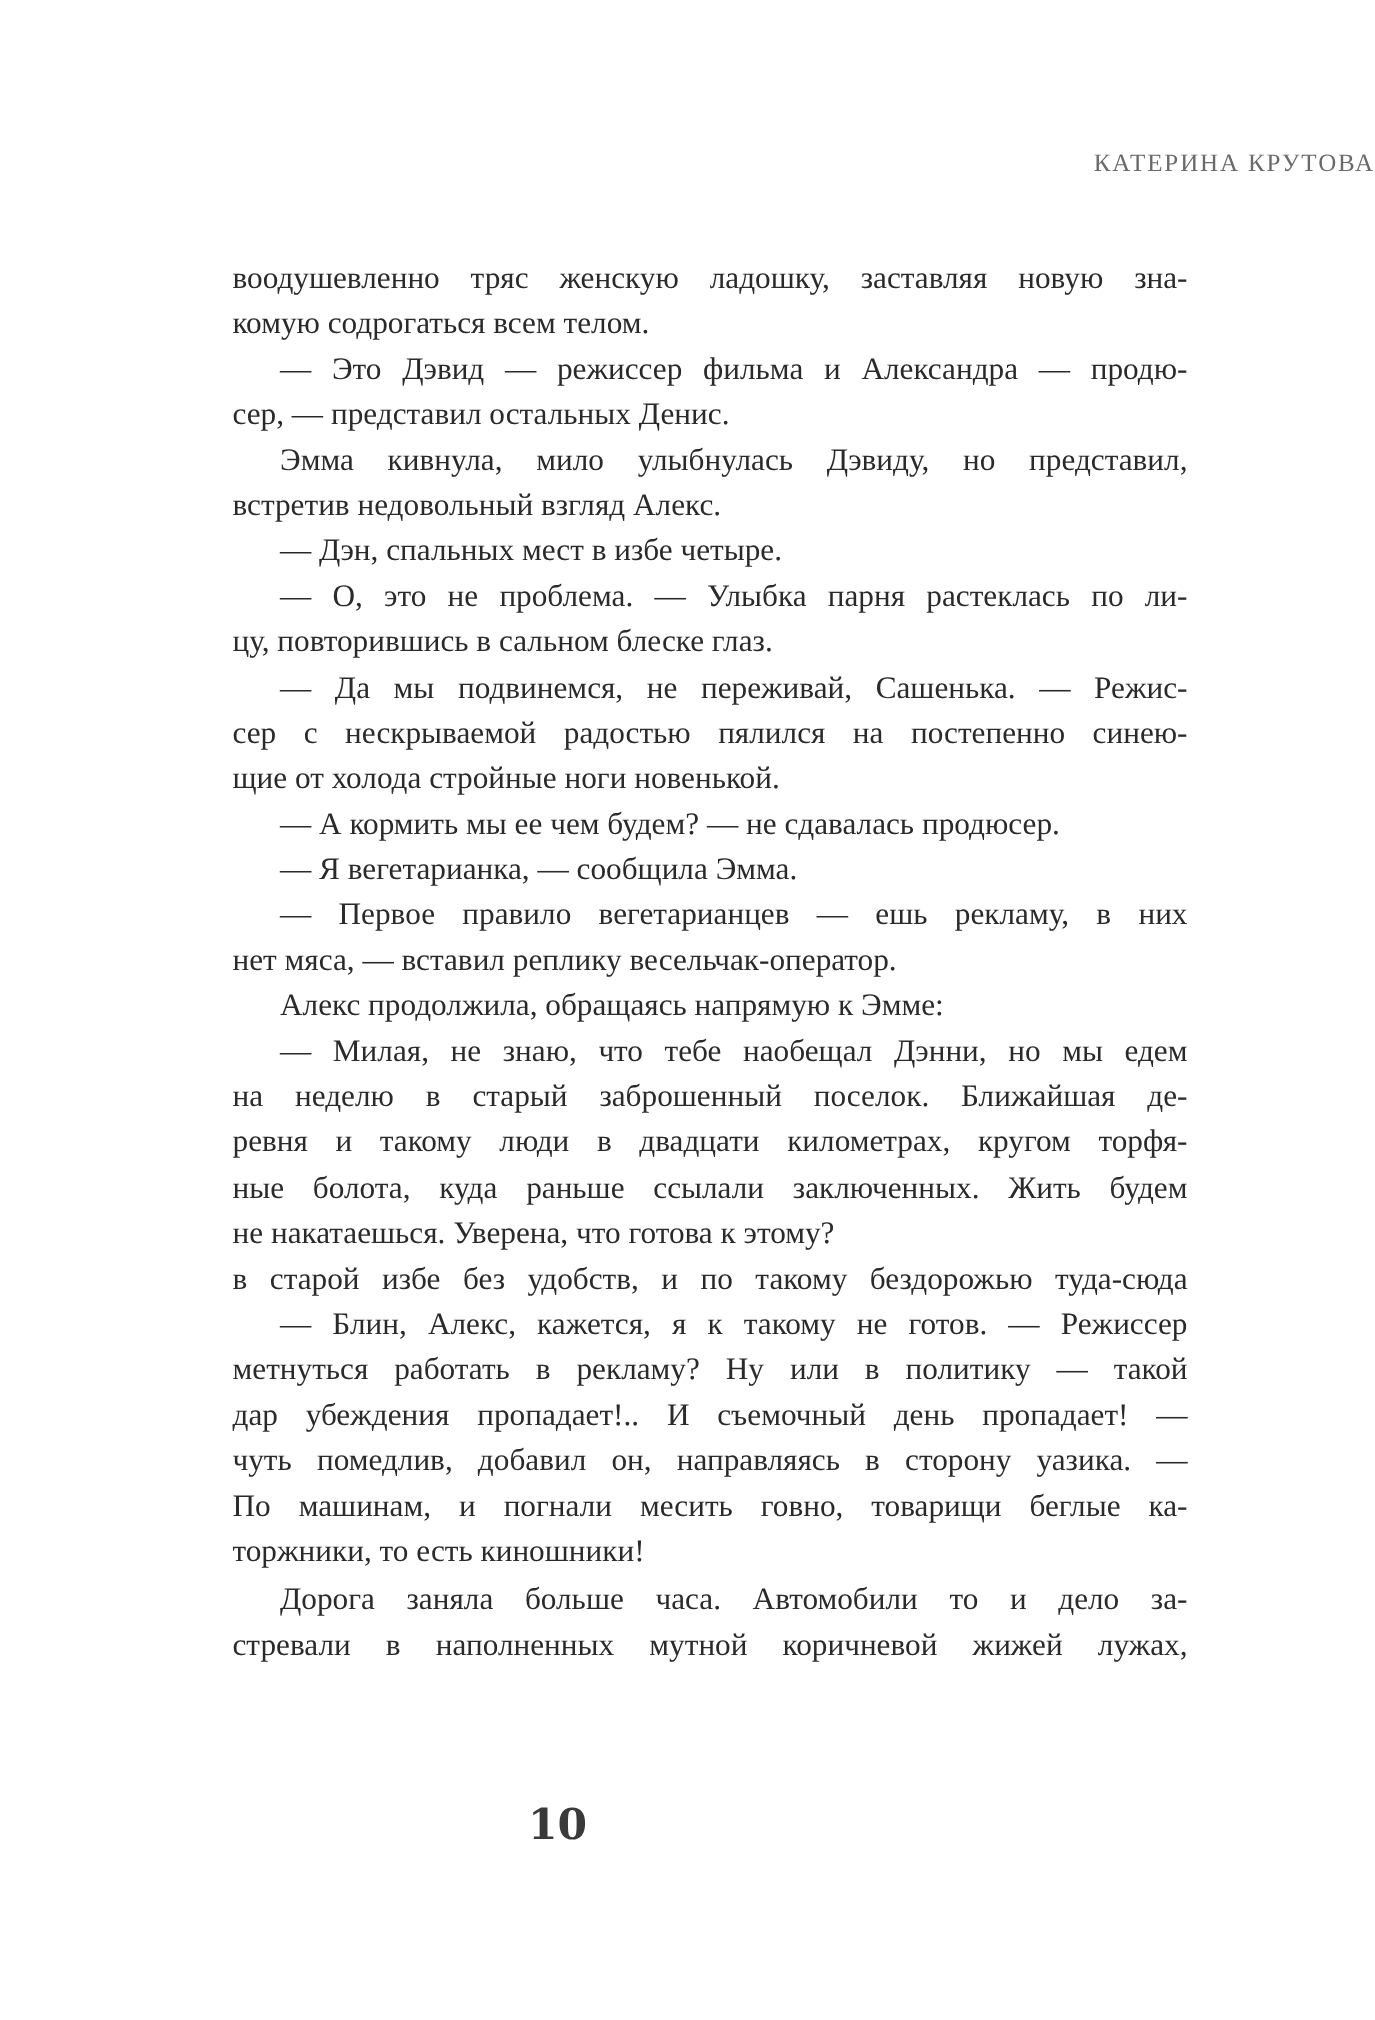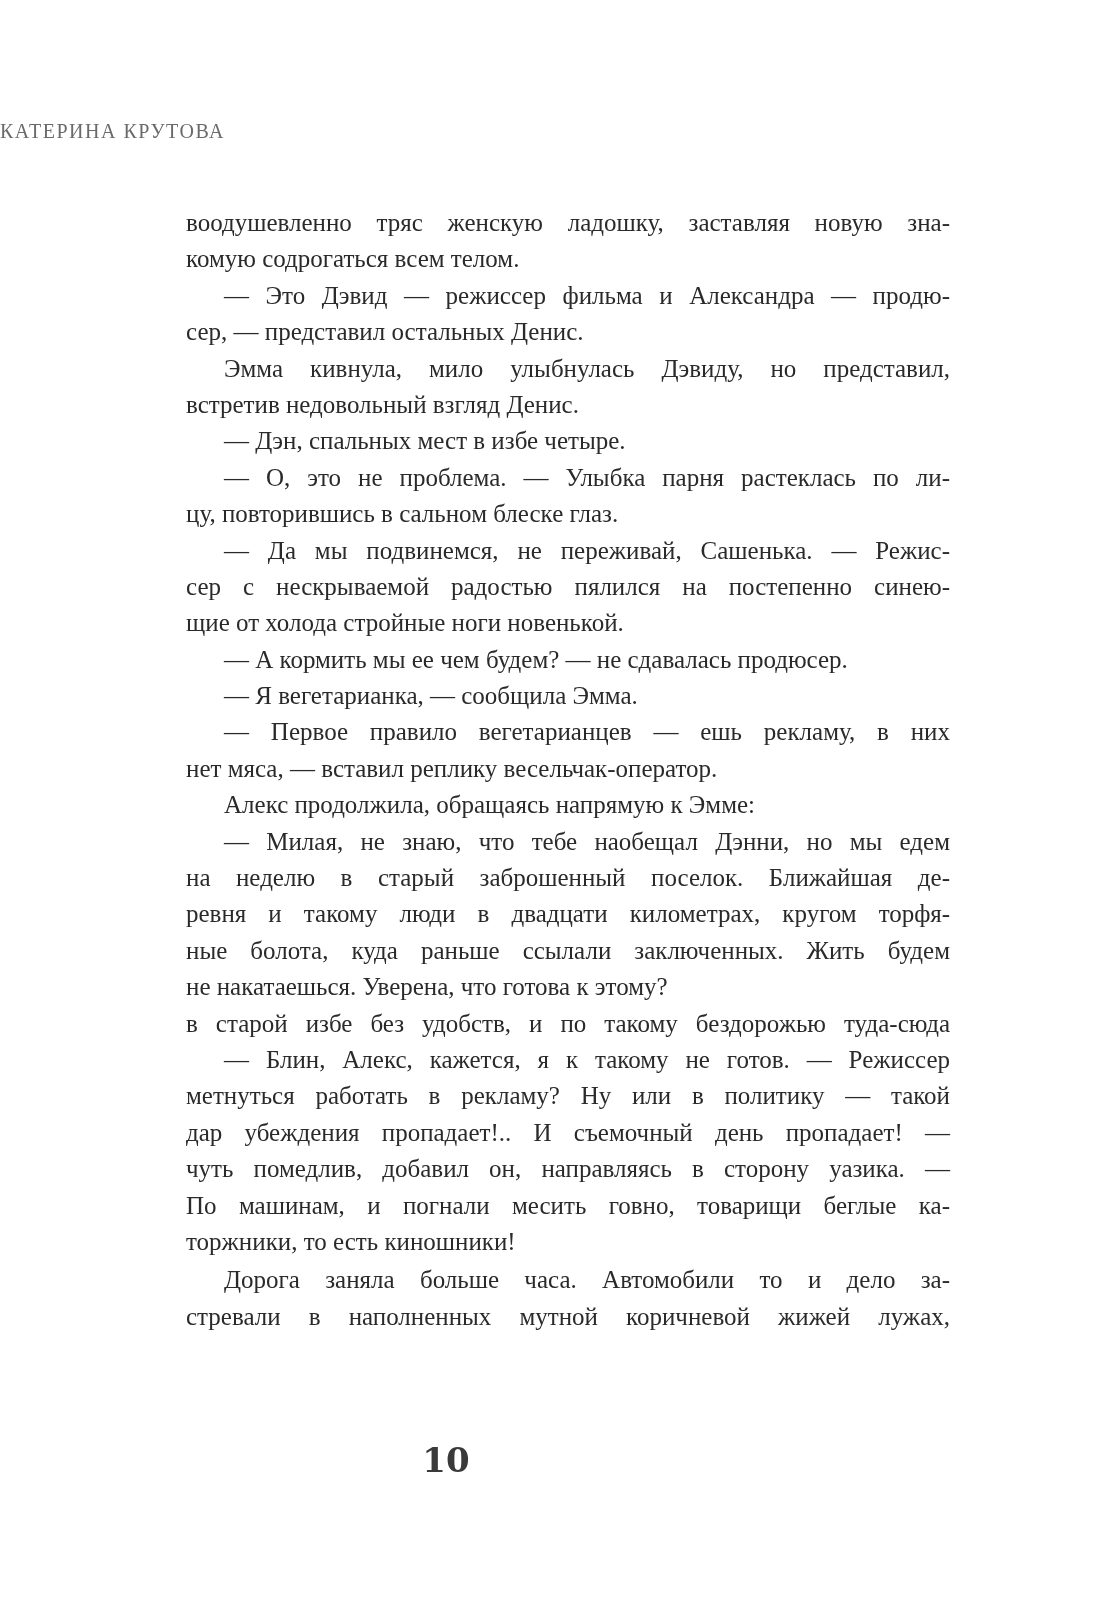--- a/index.html
+++ b/index.html
@@ -4,21 +4,21 @@
 <style>
   html, body { margin: 0; padding: 0; }
   body {
     width: 1100px; height: 1616px; background: #ffffff;
     position: relative; overflow: hidden;
     font-family: "Liberation Serif", "DejaVu Serif", serif;
     color: #2a2a2a;
   }
   .running-head {
     position: absolute; top: 120px; left: 0; width: 1100px;
-    text-align: left; font-size: 20px; letter-spacing: 1.5px;
+    text-align: right; font-size: 20px; letter-spacing: 1.5px;
     color: #6a6a6a;
   }
   .text-block {
     position: absolute; top: 205px; left: 186px; width: 764px;
     font-size: 25px; line-height: 36.4px;
     text-align: justify; text-align-last: auto;
   }
   .line { display: block; white-space: nowrap; text-align: justify; text-align-last: justify; height: 36.4px; }
   .line.last { text-align-last: left; }
   .line.indent { padding-left: 38px; }
@@ -33,21 +33,21 @@
 <body>
 
 <div class="running-head">КАТЕРИНА КРУТОВА</div>
 
 <div class="text-block" id="text-block">
     <span class="line">воодушевленно тряс женскую ладошку, заставляя новую зна-</span>
     <span class="line last">комую содрогаться всем телом.</span>
     <span class="line indent">— Это Дэвид — режиссер фильма и Александра — продю-</span>
     <span class="line last">сер, — представил остальных Денис.</span>
     <span class="line indent">Эмма кивнула, мило улыбнулась Дэвиду, но представил,</span>
-    <span class="line last">встретив недовольный взгляд Денис.</span>
+    <span class="line last">встретив недовольный взгляд Алекс.</span>
     <span class="line indent last">— Дэн, спальных мест в избе четыре.</span>
     <span class="line indent">— О, это не проблема. — Улыбка парня растеклась по ли-</span>
     <span class="line last">цу, повторившись в сальном блеске глаз.</span>
     <span class="line indent">— Да мы подвинемся, не переживай, Сашенька. — Режис-</span>
     <span class="line">сер с нескрываемой радостью пялился на постепенно синею-</span>
     <span class="line last">щие от холода стройные ноги новенькой.</span>
     <span class="line indent last">— А кормить мы ее чем будем? — не сдавалась продюсер.</span>
     <span class="line indent last">— Я вегетарианка, — сообщила Эмма.</span>
     <span class="line indent">— Первое правило вегетарианцев — ешь рекламу, в них</span>
     <span class="line last">нет мяса, — вставил реплику весельчак-оператор.</span>

